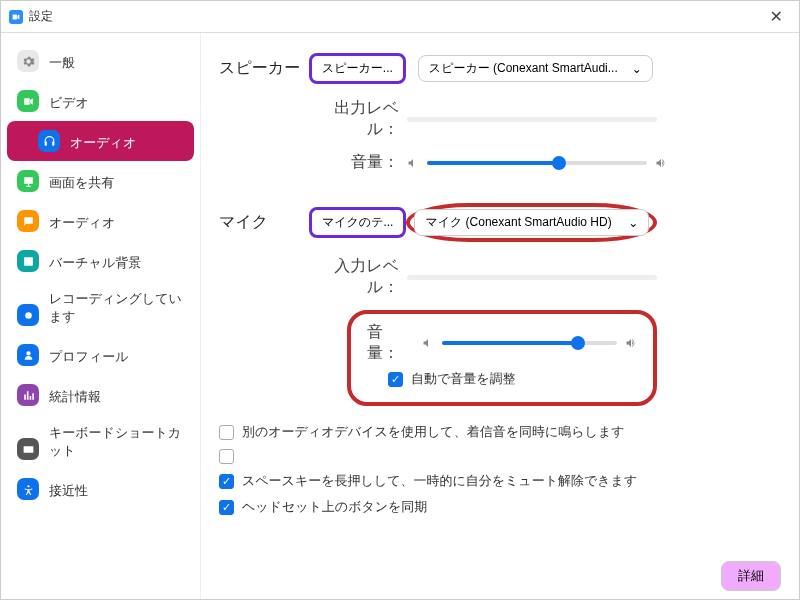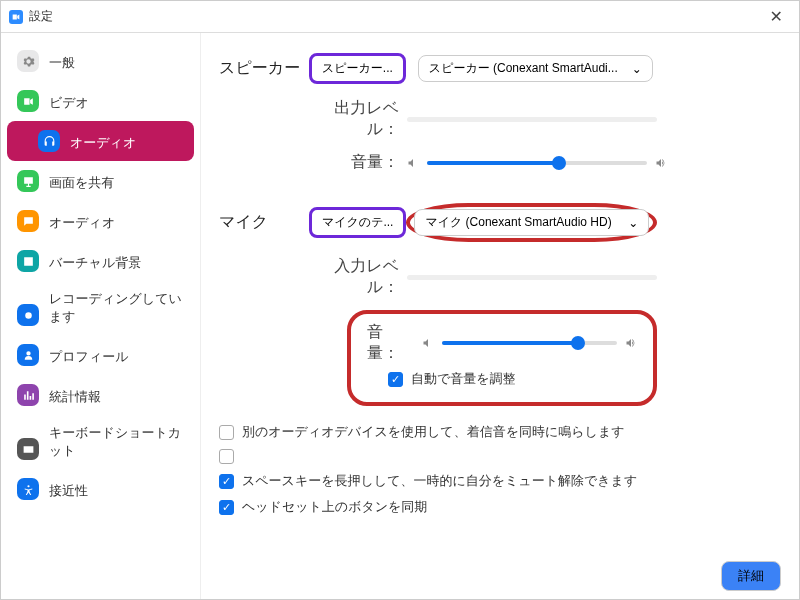--- a/index.html
+++ b/index.html
@@ -34,21 +34,21 @@
 .slider .thumb { position: absolute; width: 14px; height: 14px; background: #0e72ed; border-radius: 50%; transform: translateX(-50%); }
 .spicon { width: 12px; color: #888; display: flex; align-items: center; }
 .spicon svg { width: 12px; height: 12px; fill: #888; }
 .chkrow { display: flex; align-items: center; margin: 3px 0 8px 0; font-size: 13px; color: #333; }
 .chkrow .cb { width: 15px; height: 15px; border: 1px solid #aaa; border-radius: 3px; margin-right: 8px; display: flex; align-items: center; justify-content: center; flex-shrink: 0; }
 .chkrow .cb.checked { background: #0e72ed; border-color: #0e72ed; }
 .chkrow .cb.checked::after { content: "✓"; color: #fff; font-size: 11px; line-height: 1; }
 .volbox { border: 4px solid #c52b2b; border-radius: 20px; padding: 8px 16px 6px 16px; margin-left: 128px; margin-bottom: 14px; width: 310px; }
 .micdd-highlight { border: 4px solid #c52b2b; border-radius: 50%/100%; padding: 2px 4px; }
 .bottom { margin-top: auto; display: flex; justify-content: flex-end; padding-top: 8px; }
-.detailbtn { border: 1px solid #ccc; border-radius: 8px; padding: 5px 16px; font-size: 13px; background: #3b82f6; cursor: pointer; }
+.detailbtn { border: 1px solid #ccc; border-radius: 8px; padding: 5px 16px; font-size: 13px; background: #f0abfc; cursor: pointer; }
 </style>
 </head>
 <body>
 
 <div class="titlebar">
   <span class="ticon">
       <svg viewBox="0 0 24 24">
         <path d="M4 6h10v12H4z M15 9l5-3v12l-5-3z"></path>
       </svg>
     </span>

